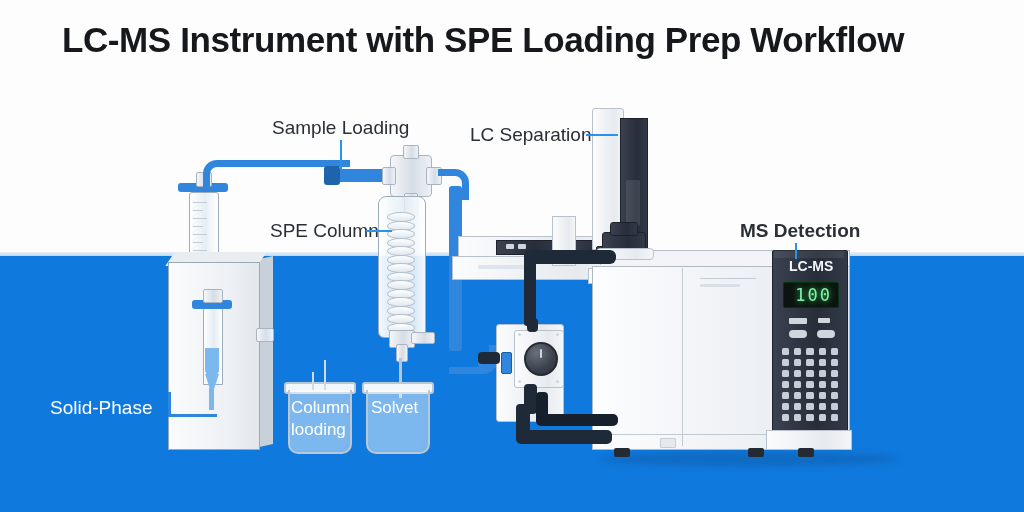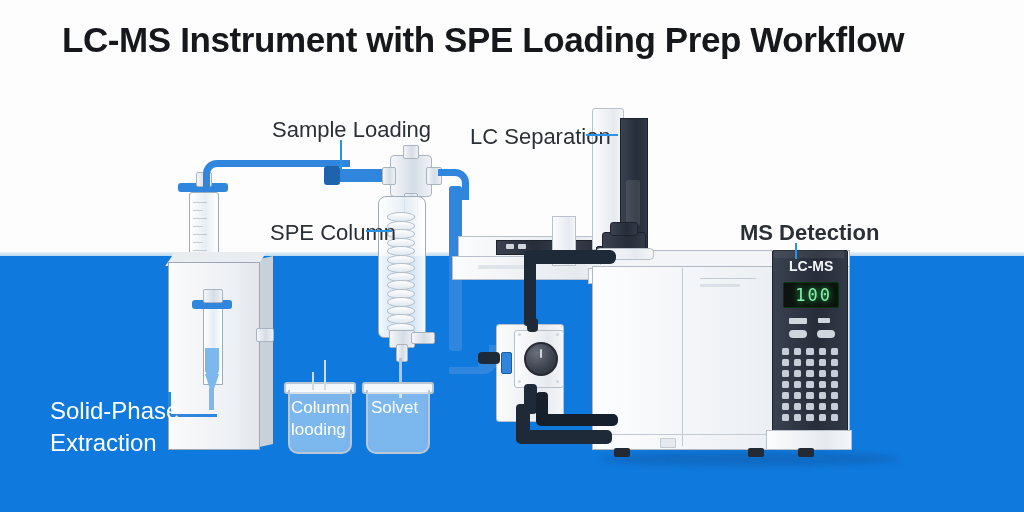--- a/index.html
+++ b/index.html
@@ -17,22 +17,22 @@
            background:linear-gradient(to bottom,#e8f1f8,#bcd9ef);}
 
   
   .title{
     position:absolute;left:62px;top:20px;width:920px;
     font-size:35px;font-weight:bold;color:#16181c;
     letter-spacing:-0.4px;white-space:nowrap;
   }
 
   
-  .lbl{position:absolute;font-size:22px;color:#2b2f36;white-space:nowrap;}
-  .lbl-w{position:absolute;font-size:24px;color:#ffffff;line-height:1.32;}
+  .lbl{position:absolute;font-size:19px;color:#2b2f36;white-space:nowrap;}
+  .lbl-w{position:absolute;font-size:19px;color:#ffffff;line-height:1.32;}
   .lead{position:absolute;background:#2a93e8;}
 
   .tube{position:absolute;background:#2f86dc;border-radius:3px;}
   .tube-l{position:absolute;border:6px solid #2f86dc;background:transparent;}
   .dark-tube{position:absolute;background:#1f2a38;border-radius:4px;}
 
   .metal{background:linear-gradient(to right,#f4f6f9,#d6dde6 55%,#eef2f6);
          border:1px solid #aab4c0;border-radius:2px;position:absolute;}
   .glass{position:absolute;background:linear-gradient(to right,
           rgba(255,255,255,.95),rgba(226,236,244,.85) 55%,rgba(255,255,255,.95));
@@ -344,16 +344,15 @@
   <div class="lead" style="left:366px;top:230px;width:26px;height:2px;"></div>
 
   <div class="lbl" style="left:470px;top:124px;">LC Separation</div>
   <div class="lead" style="left:586px;top:134px;width:32px;height:2px;"></div>
 
   <div class="lbl" style="left:740px;top:220px;font-weight:bold;">MS Detection</div>
   <div class="lead" style="left:795px;top:243px;width:2px;height:16px;"></div>
 
   <div class="lbl-w" style="left:50px;top:395px;">
     <div>Solid-Phase</div>
-    <div>Extraction</div>
   </div>
 
 </div>
 
 </body></html>

